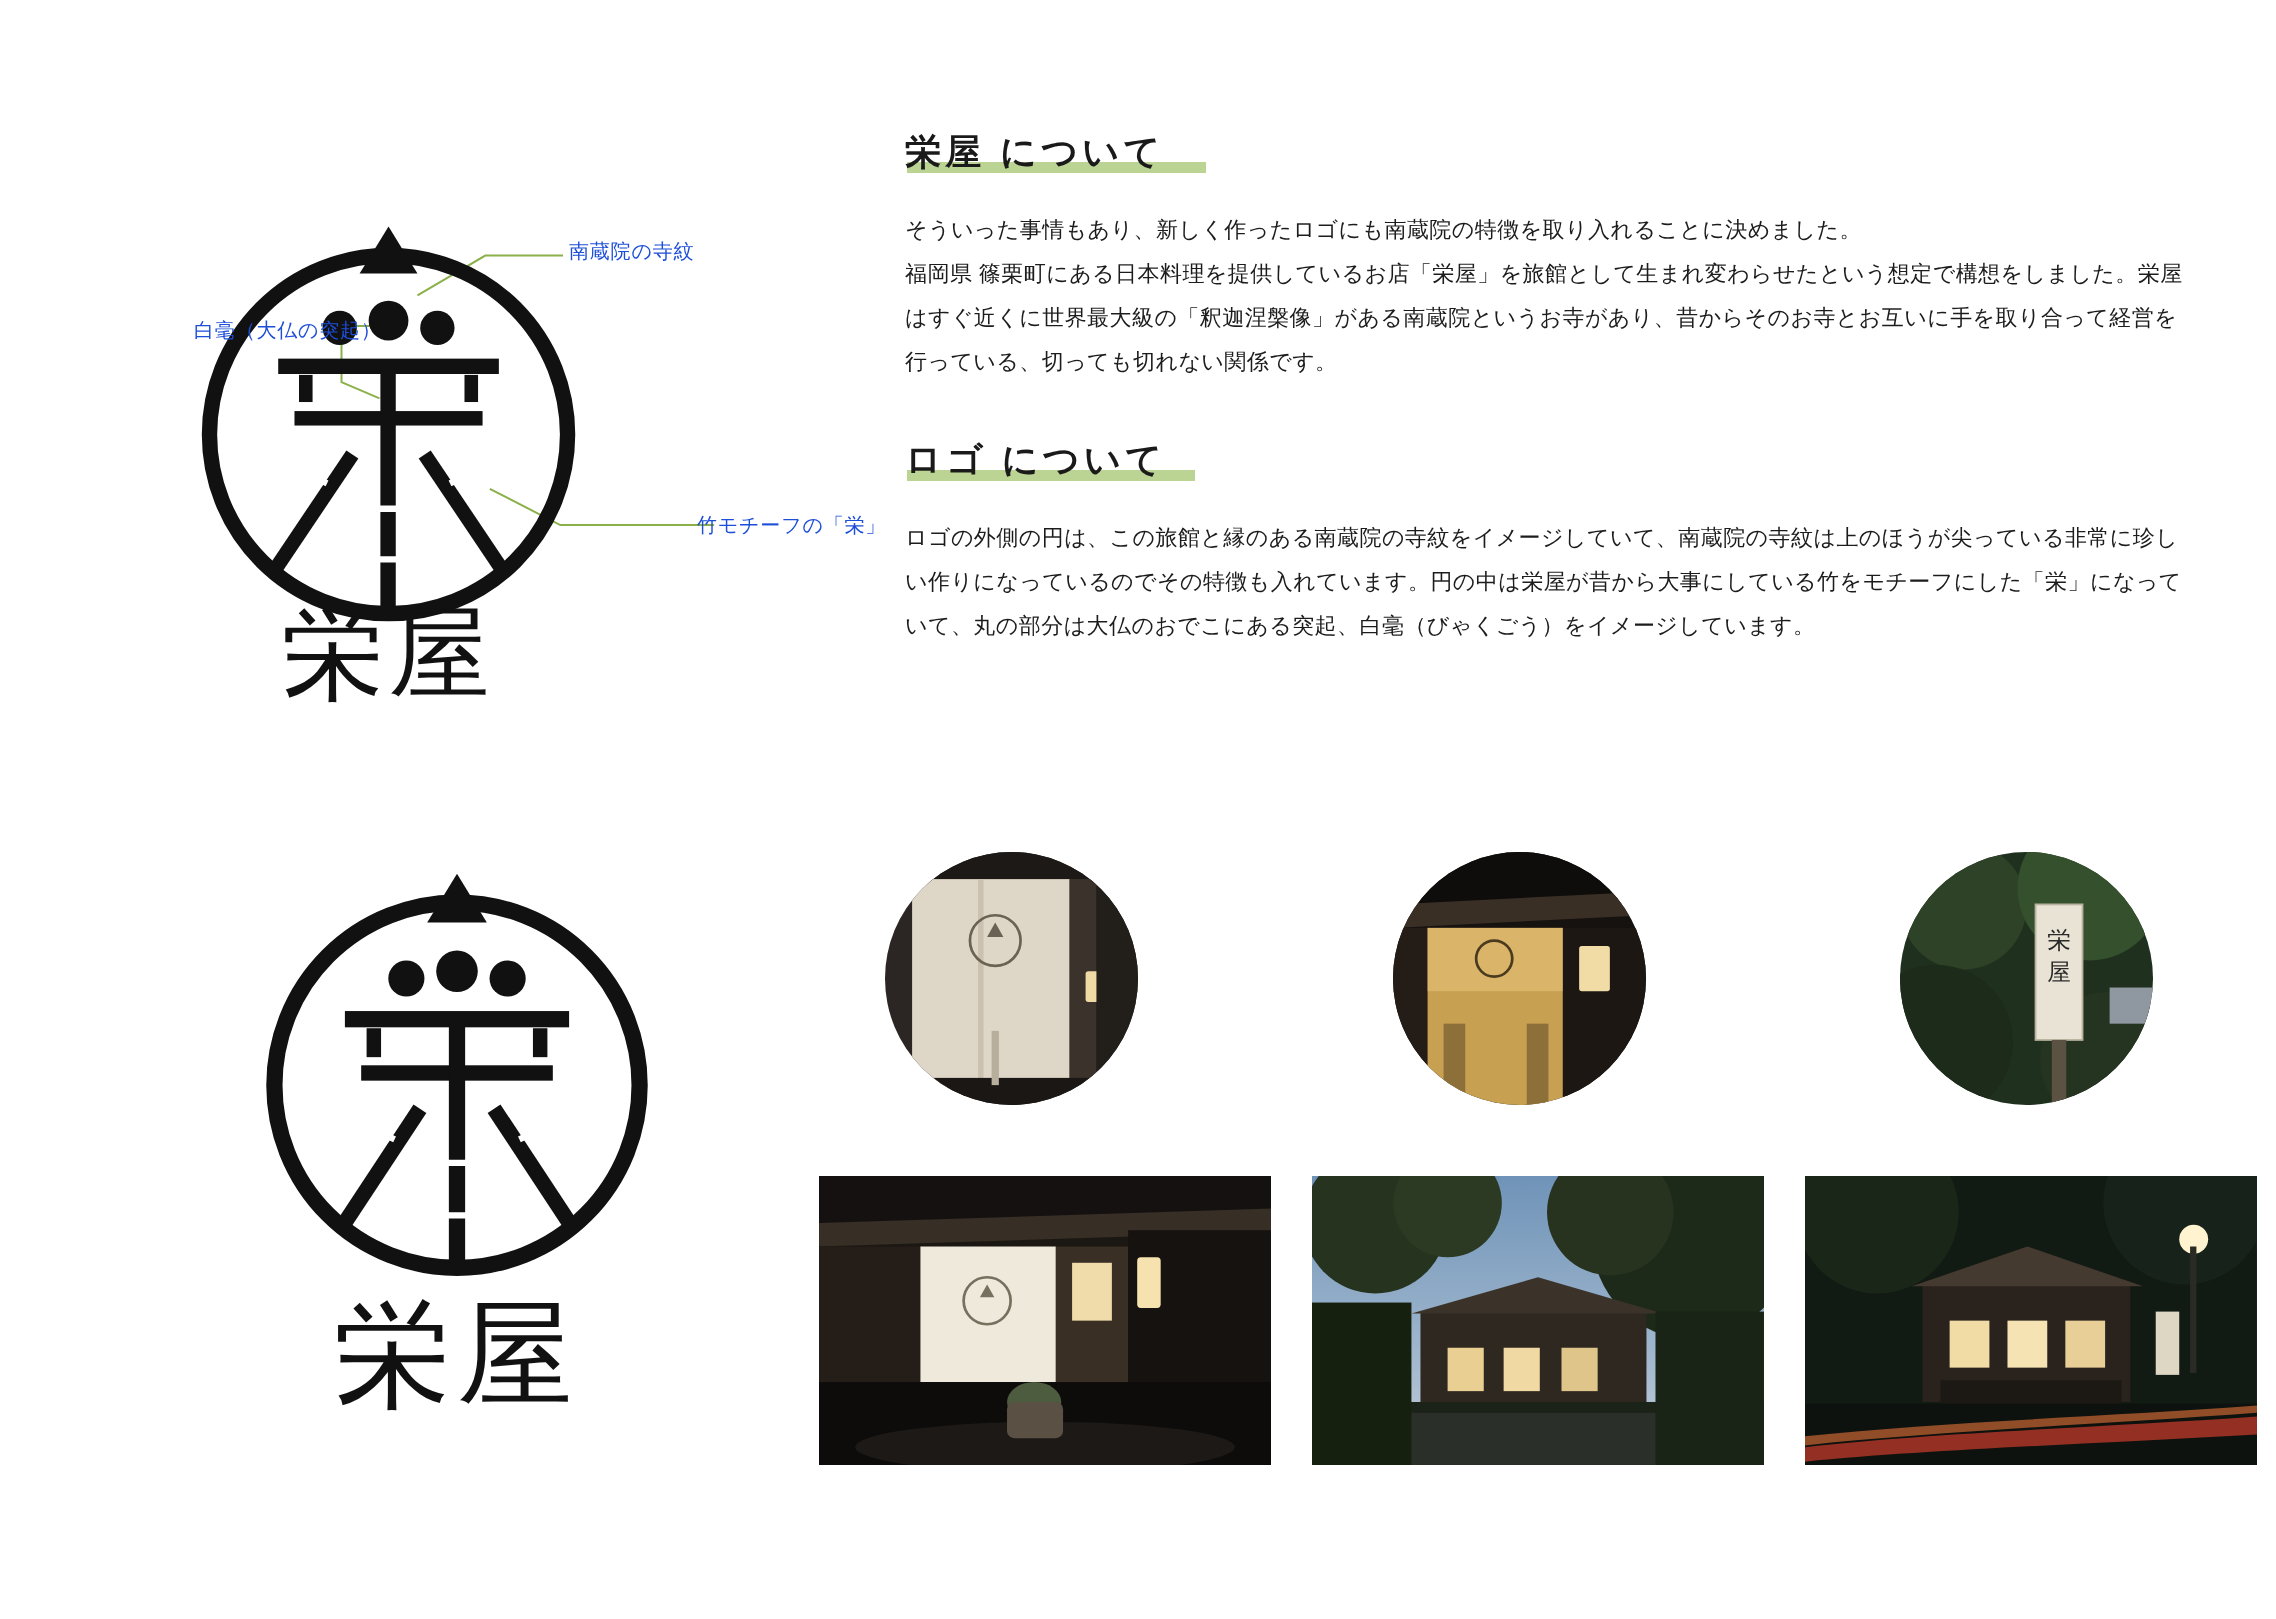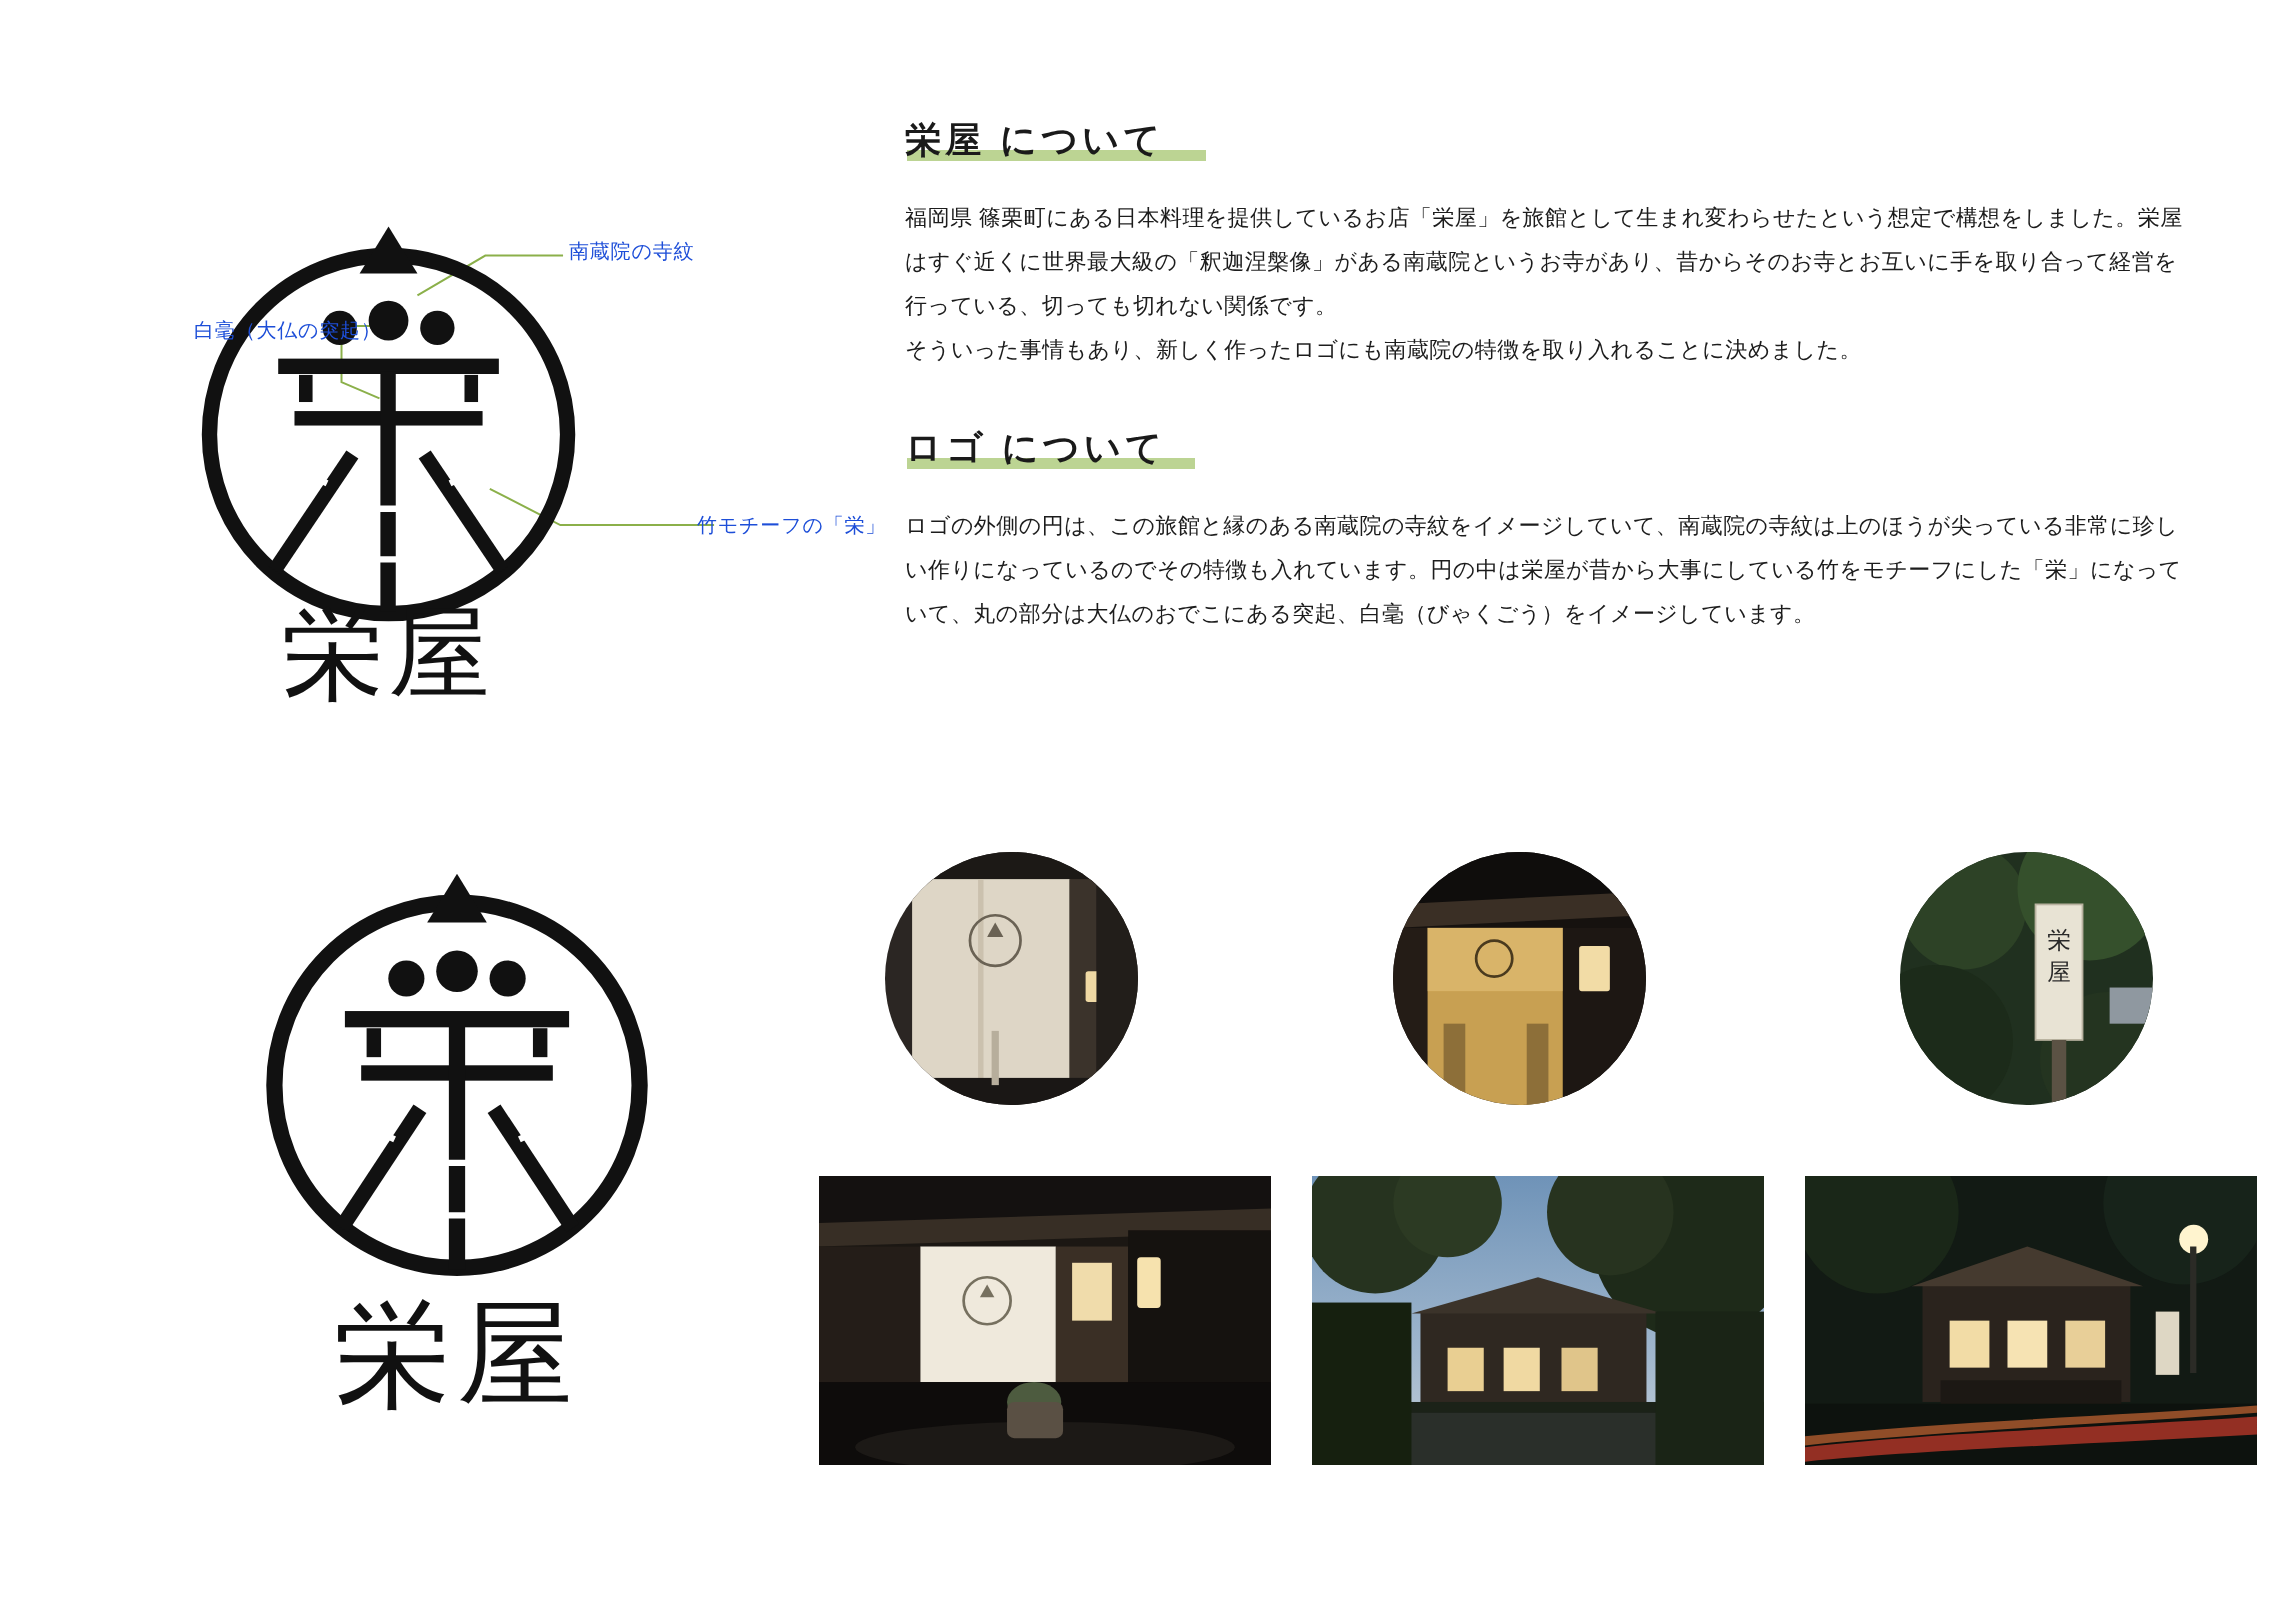--- a/index.html
+++ b/index.html
@@ -49,21 +49,21 @@
     left: 231px;
     top: 841px;
     width: 452px;
     height: 633px;
   }
 
   
   .text-col {
     position: absolute;
     left: 905px;
-    top: 116px;
+    top: 128px;
     width: 1294px;
   }
   .heading-wrap { position: relative; }
   .heading-wrap::after {
     content: "";
     position: absolute;
     left: 1.8px;
     bottom: 3.6px;
     width: 299px;
     height: 11px;
@@ -184,22 +184,22 @@
       <text x="250" y="612" text-anchor="middle" font-family="'Liberation Serif','DejaVu Serif',serif" font-size="128" fill="#111111" letter-spacing="8">栄屋</text>
     </svg>
   </div>
 
   <div class="text-col">
 
     <div class="heading-wrap">
       <span class="heading-text">栄屋 について</span>
     </div>
     <div style="height:31px"></div>
+    <p class="body-par">そういった事情もあり、新しく作ったロゴにも南蔵院の特徴を取り入れることに決めました。</p>
     <p class="body-par">福岡県 篠栗町にある日本料理を提供しているお店「栄屋」を旅館として生まれ変わらせたという想定で構想をしました。栄屋はすぐ近くに世界最大級の「釈迦涅槃像」がある南蔵院というお寺があり、昔からそのお寺とお互いに手を取り合って経営を行っている、切っても切れない関係です。</p>
-    <p class="body-par">そういった事情もあり、新しく作ったロゴにも南蔵院の特徴を取り入れることに決めました。</p>
 
     <div class="sect-gap"></div>
 
     <div class="heading-wrap wide2">
       <span class="heading-text">ロゴ について</span>
     </div>
     <div style="height:31px"></div>
     <p class="body-par">ロゴの外側の円は、この旅館と縁のある南蔵院の寺紋をイメージしていて、南蔵院の寺紋は上のほうが尖っている非常に珍しい作りになっているのでその特徴も入れています。円の中は栄屋が昔から大事にしている竹をモチーフにした「栄」になっていて、丸の部分は大仏のおでこにある突起、白毫（びゃくごう）をイメージしています。</p>
   </div>
 

